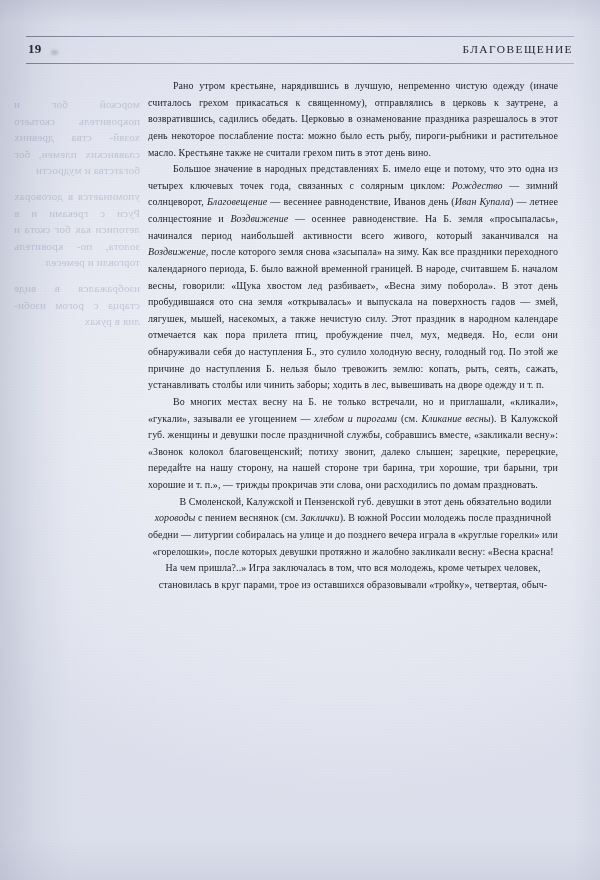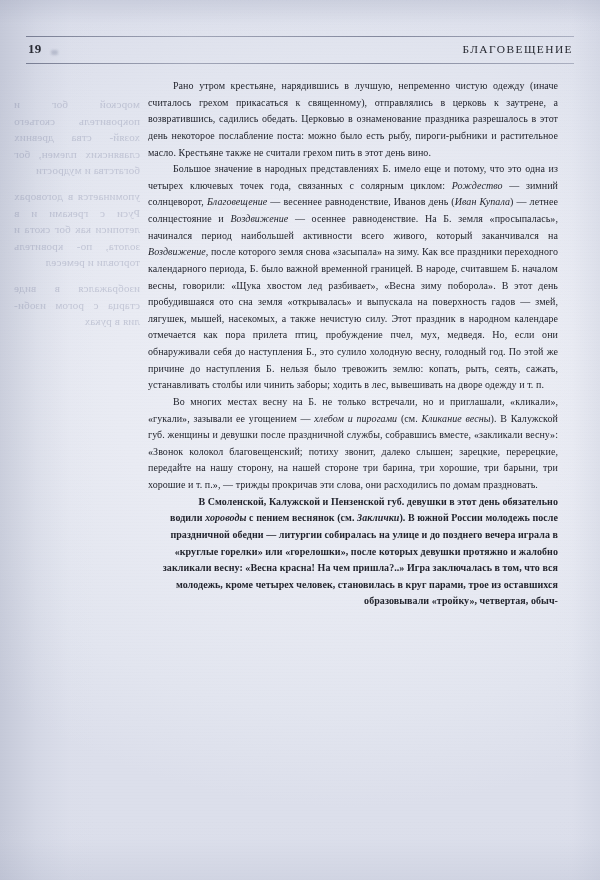--- a/index.html
+++ b/index.html
@@ -124,22 +124,21 @@
     text-align: justify;
     text-justify: inter-word;
     color: #22242d;
     letter-spacing: 0.06px;
   }
   .col p {
     margin: 0;
     text-indent: 25px;
   }
   .col p.nojust {
-    text-align: right;
-    font-weight: bold;
+    text-align: center;
   }
   i { font-style: italic; }
 
   
   .grain {
     position: absolute;
     inset: 0;
     pointer-events: none;
     opacity: 0.25;
     background-image:

